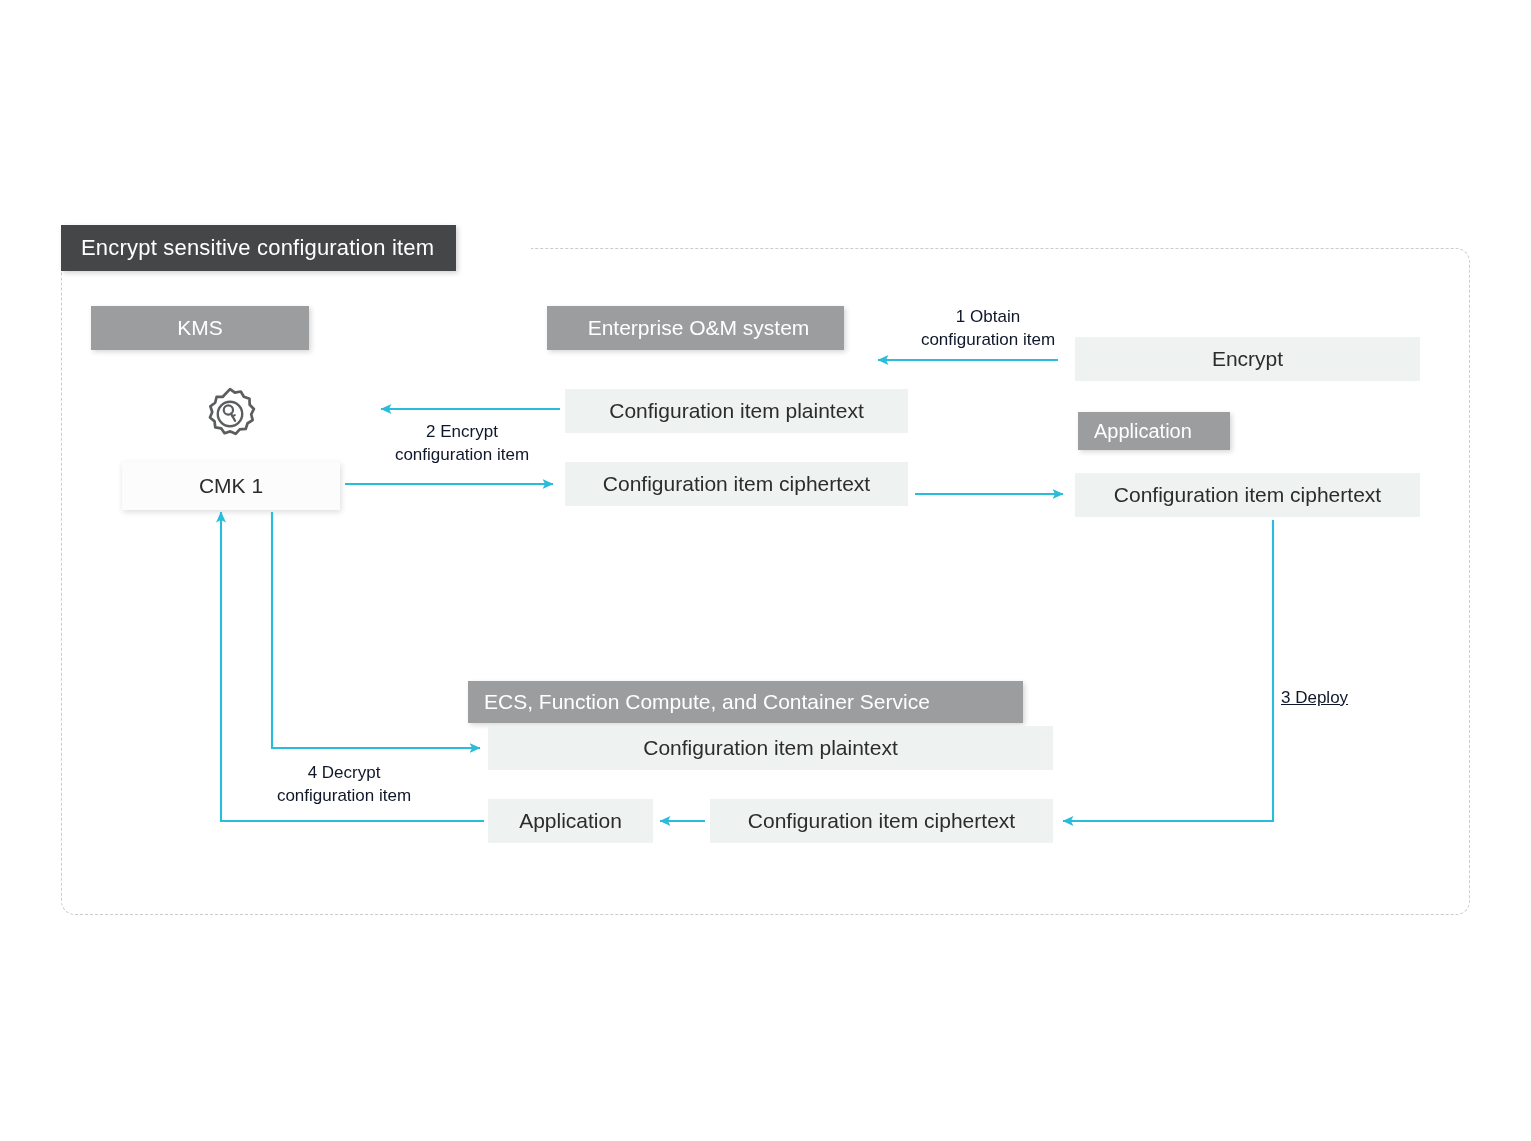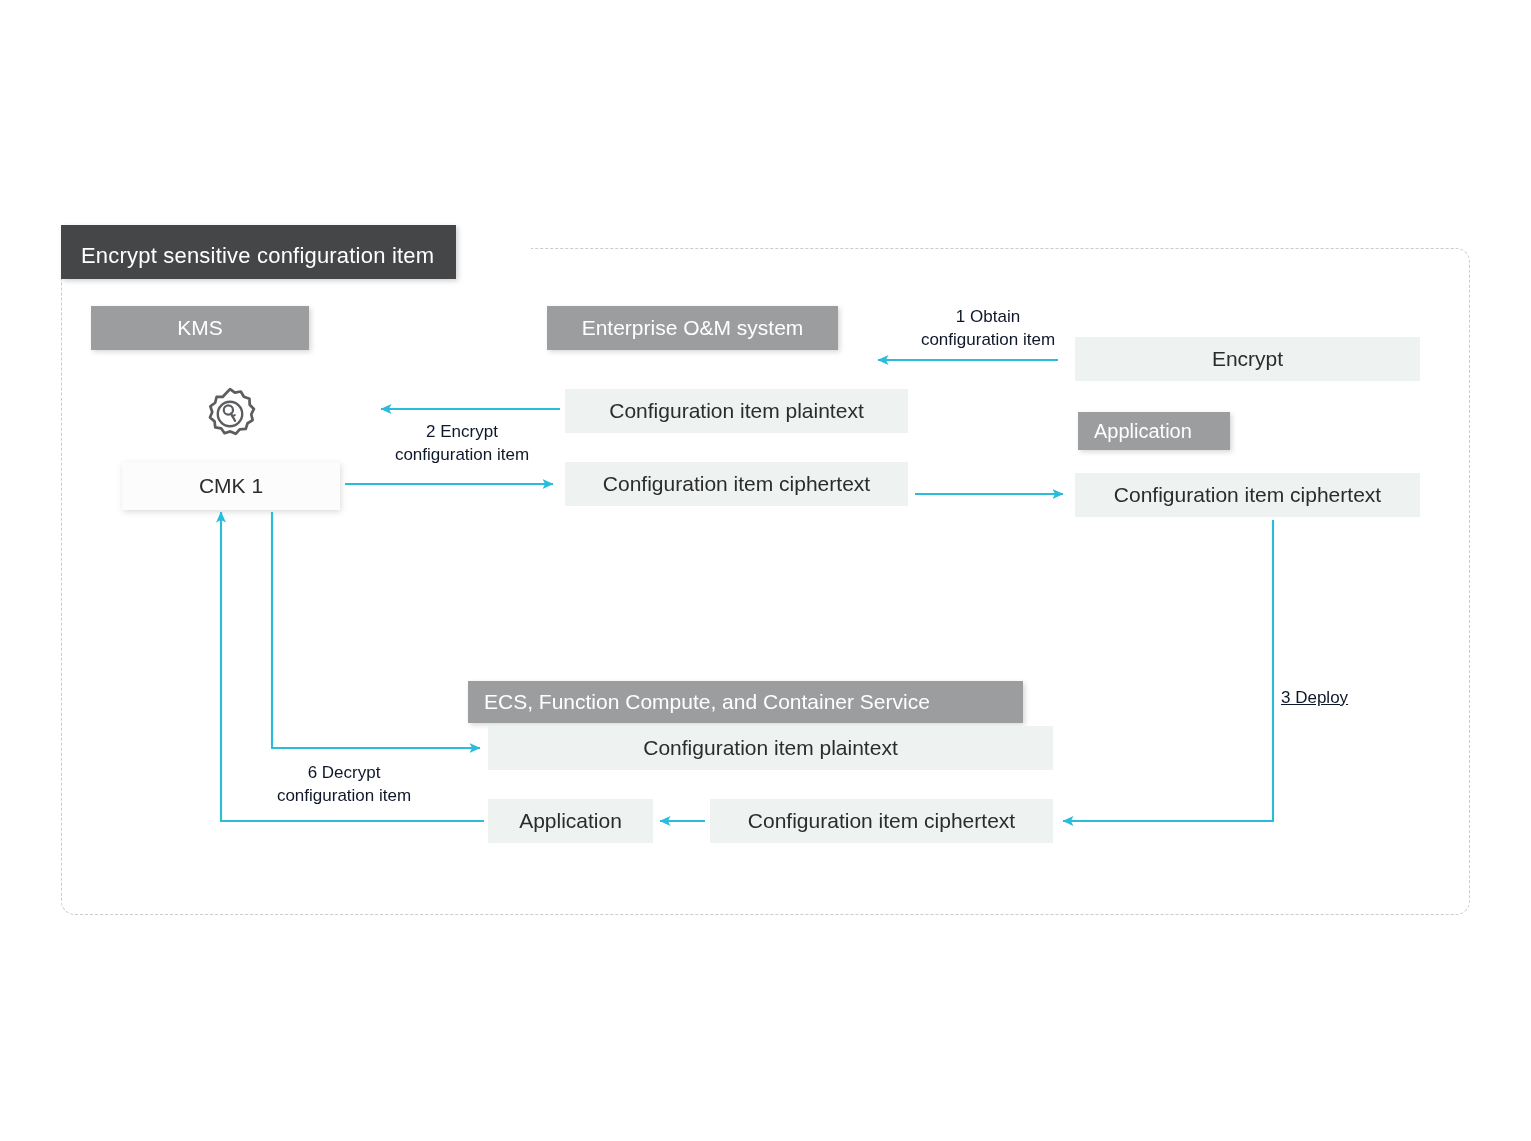--- a/index.html
+++ b/index.html
@@ -41,21 +41,21 @@
     height: 18px;
     background: #ffffff;
   }
 
   
   .title-tab {
     position: absolute;
     left: 61px;
     top: 225px;
     height: 46px;
-    padding: 8px 22px 0 20px;
+    padding: 0 22px 0 20px;
     display: flex;
     align-items: center;
     background: #444648;
     color: #ffffff;
     font-size: 22px;
     letter-spacing: .2px;
     box-shadow: 2px 2px 5px rgba(0,0,0,.18);
     white-space: nowrap;
   }
 
@@ -143,21 +143,21 @@
       <circle cx="32" cy="32" r="13.5" stroke="#5b5d5f" stroke-width="2.6"></circle>
       <circle cx="30.2" cy="27.6" r="5.1" stroke="#5b5d5f" stroke-width="2.4"></circle>
       <path d="M33.0 31.4 L37.6 39.6" stroke="#5b5d5f" stroke-width="2.4" stroke-linecap="round"></path>
       <path d="M34.6 34.6 L37.3 33.2" stroke="#5b5d5f" stroke-width="2.2" stroke-linecap="round"></path>
     </svg>
   </div>
 
   <div class="item white" style="left:122px; top:462px; width:218px; height:48px;">CMK 1</div>
 
   <div class="card folded" style="left:547px; top:348px; width:375px; height:192px;"></div>
-  <div class="head-tab center" style="left:547px; top:306px; width:291px;">Enterprise O&amp;M system</div>
+  <div class="head-tab center" style="left:547px; top:306px; width:291px;padding-left:6px;">Enterprise O&amp;M system</div>
   <div class="item" style="left:565px; top:389px; width:343px; height:44px;">Configuration item plaintext</div>
   <div class="item" style="left:565px; top:462px; width:343px; height:44px;">Configuration item ciphertext</div>
 
   <div class="card folded" style="left:1058px; top:328px; width:383px; height:65px;"></div>
   <div class="item" style="left:1075px; top:337px; width:345px; height:44px;">Encrypt</div>
 
   <div class="card folded" style="left:1058px; top:435px; width:383px; height:108px;"></div>
   <div class="head-tab left" style="left:1078px; top:412px; width:136px; height:38px; font-size:20px;">Application</div>
   <div class="item" style="left:1075px; top:473px; width:345px; height:44px;">Configuration item ciphertext</div>
 
@@ -201,17 +201,17 @@
   <div class="caption" style="left:386px; top:421px; width:152px;">
     <div>2 Encrypt</div>
     <div>configuration item</div>
   </div>
 
   <div class="caption left-align" style="left:1281px; top:687px; width:120px;">
     <div>3 Deploy</div>
   </div>
 
   <div class="caption" style="left:268px; top:762px; width:152px;">
-    <div>6 Decrypt</div>
+    <div>4 Decrypt</div>
     <div>configuration item</div>
   </div>
 
 </div>
 
 </body></html>

